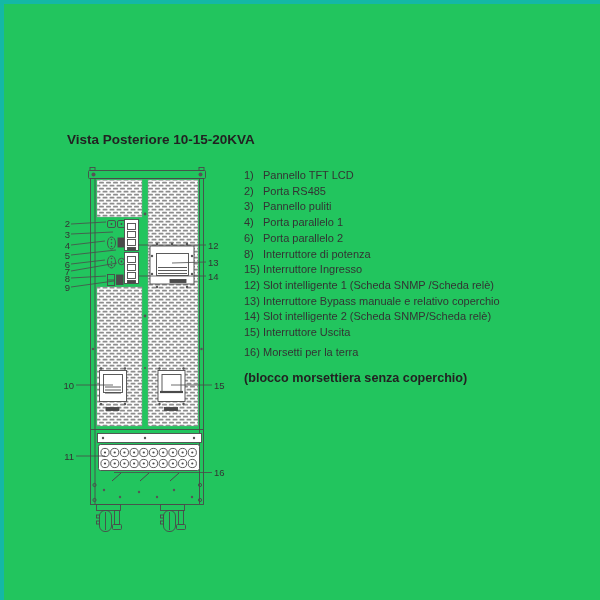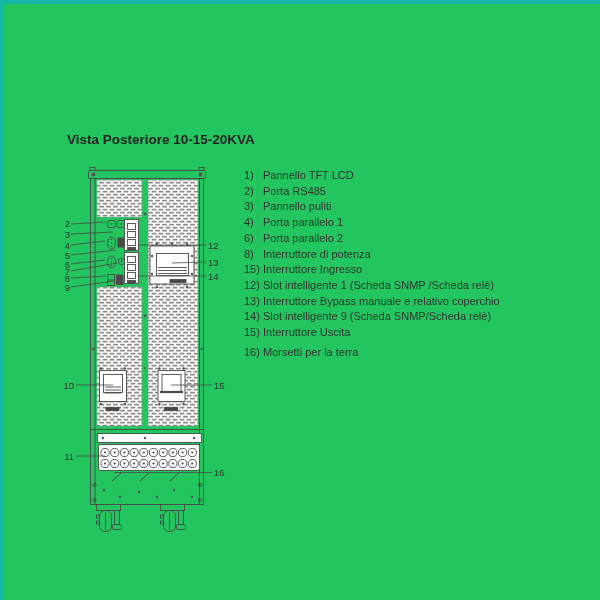--- a/index.html
+++ b/index.html
@@ -291,19 +291,20 @@
     <ul>
       <li><span class="n">1)</span><span>Pannello TFT LCD</span></li>
       <li><span class="n">2)</span><span>Porta RS485</span></li>
       <li><span class="n">3)</span><span>Pannello puliti</span></li>
       <li><span class="n">4)</span><span>Porta parallelo 1</span></li>
       <li><span class="n">6)</span><span>Porta parallelo 2</span></li>
       <li><span class="n">8)</span><span>Interruttore di potenza</span></li>
       <li><span class="n">15)</span><span>Interruttore Ingresso</span></li>
       <li><span class="n">12)</span><span>Slot intelligente 1 (Scheda SNMP /Scheda relè)</span></li>
       <li><span class="n">13)</span><span>Interruttore Bypass manuale e relativo coperchio</span></li>
-      <li><span class="n">14)</span><span>Slot intelligente 9 (Scheda SNMP/Scheda relè)</span></li>
+      <li><span class="n">14)</span><span>Slot intelligente 2 (Scheda SNMP/Scheda relè)</span></li>
       <li><span class="n">15)</span><span>Interruttore Uscita</span></li>
       <li class="gap"><span class="n">16)</span><span>Morsetti per la terra</span></li>
     </ul>
+    <div class="note">(blocco morsettiera senza coperchio)</div>
   </div>
 
 </div>
 
 </body></html>

